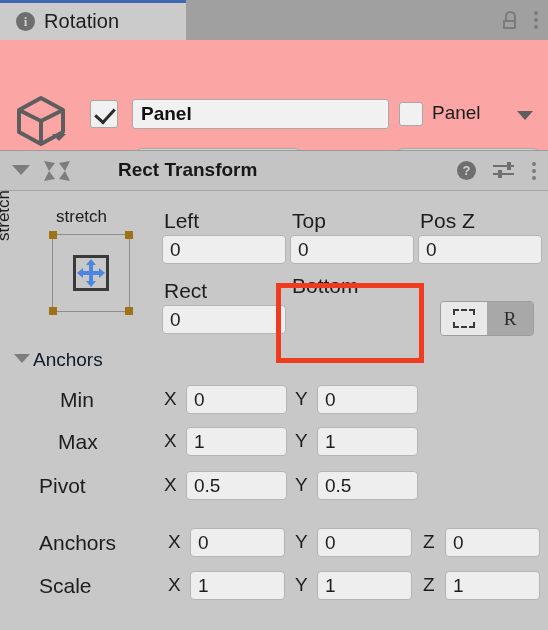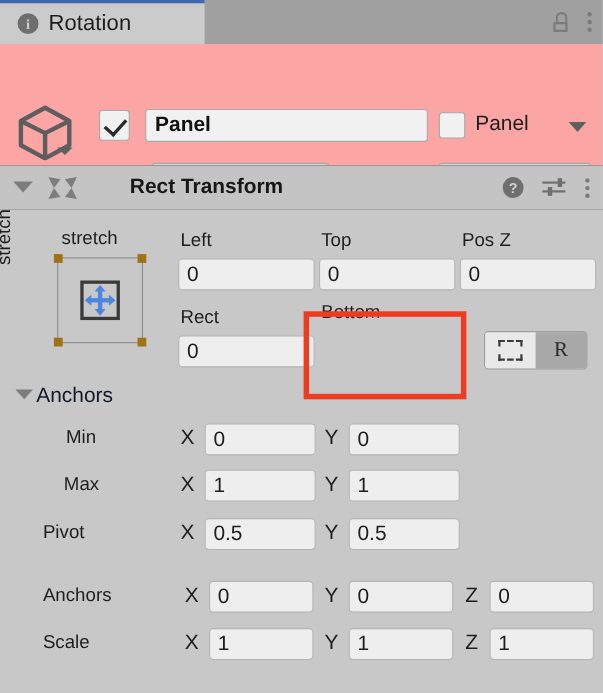--- a/index.html
+++ b/index.html
@@ -109,21 +109,21 @@
   .anchor-preset{position:absolute;left:52px;top:43px;width:78px;height:78px;}
   .ap-frame{position:absolute;left:0;top:0;width:78px;height:78px;border:1px solid #8d8d8d;box-sizing:border-box;}
   .ap-corner{position:absolute;width:8px;height:8px;background:#a07216;}
   .ap-inner{position:absolute;left:21px;top:21px;width:36px;height:36px;border:3px solid #3a3a3a;box-sizing:border-box;}
   .stretch-top{position:absolute;left:56px;top:16px;font-size:17px;color:#1d1d1d;}
   .stretch-left{
     position:absolute;left:-6px;top:50px;font-size:17px;color:#1d1d1d;
     transform:rotate(-90deg);transform-origin:left top;white-space:nowrap;
   }
 
-  .fld-label{position:absolute;font-size:17px;color:#1d1d1d;}
+  .fld-label{position:absolute;font-size:21px;color:#1d1d1d;}
   .fld{
     position:absolute;height:29px;background:#eeeeee;border:1px solid #b4b4b4;
     border-radius:4px;box-sizing:border-box;display:flex;align-items:center;
     padding-left:7px;font-size:19px;color:#1d1d1d;
   }
   .axis{position:absolute;font-size:19px;color:#1d1d1d;}
 
   .bp-group{position:absolute;left:440px;top:320px;width:94px;height:35px;
     border:1px solid #9d9d9d;border-radius:4px;box-sizing:border-box;display:flex;overflow:hidden;}
   .bp-btn{width:47px;height:33px;display:flex;align-items:center;justify-content:center;background:#e9e9e9;}

